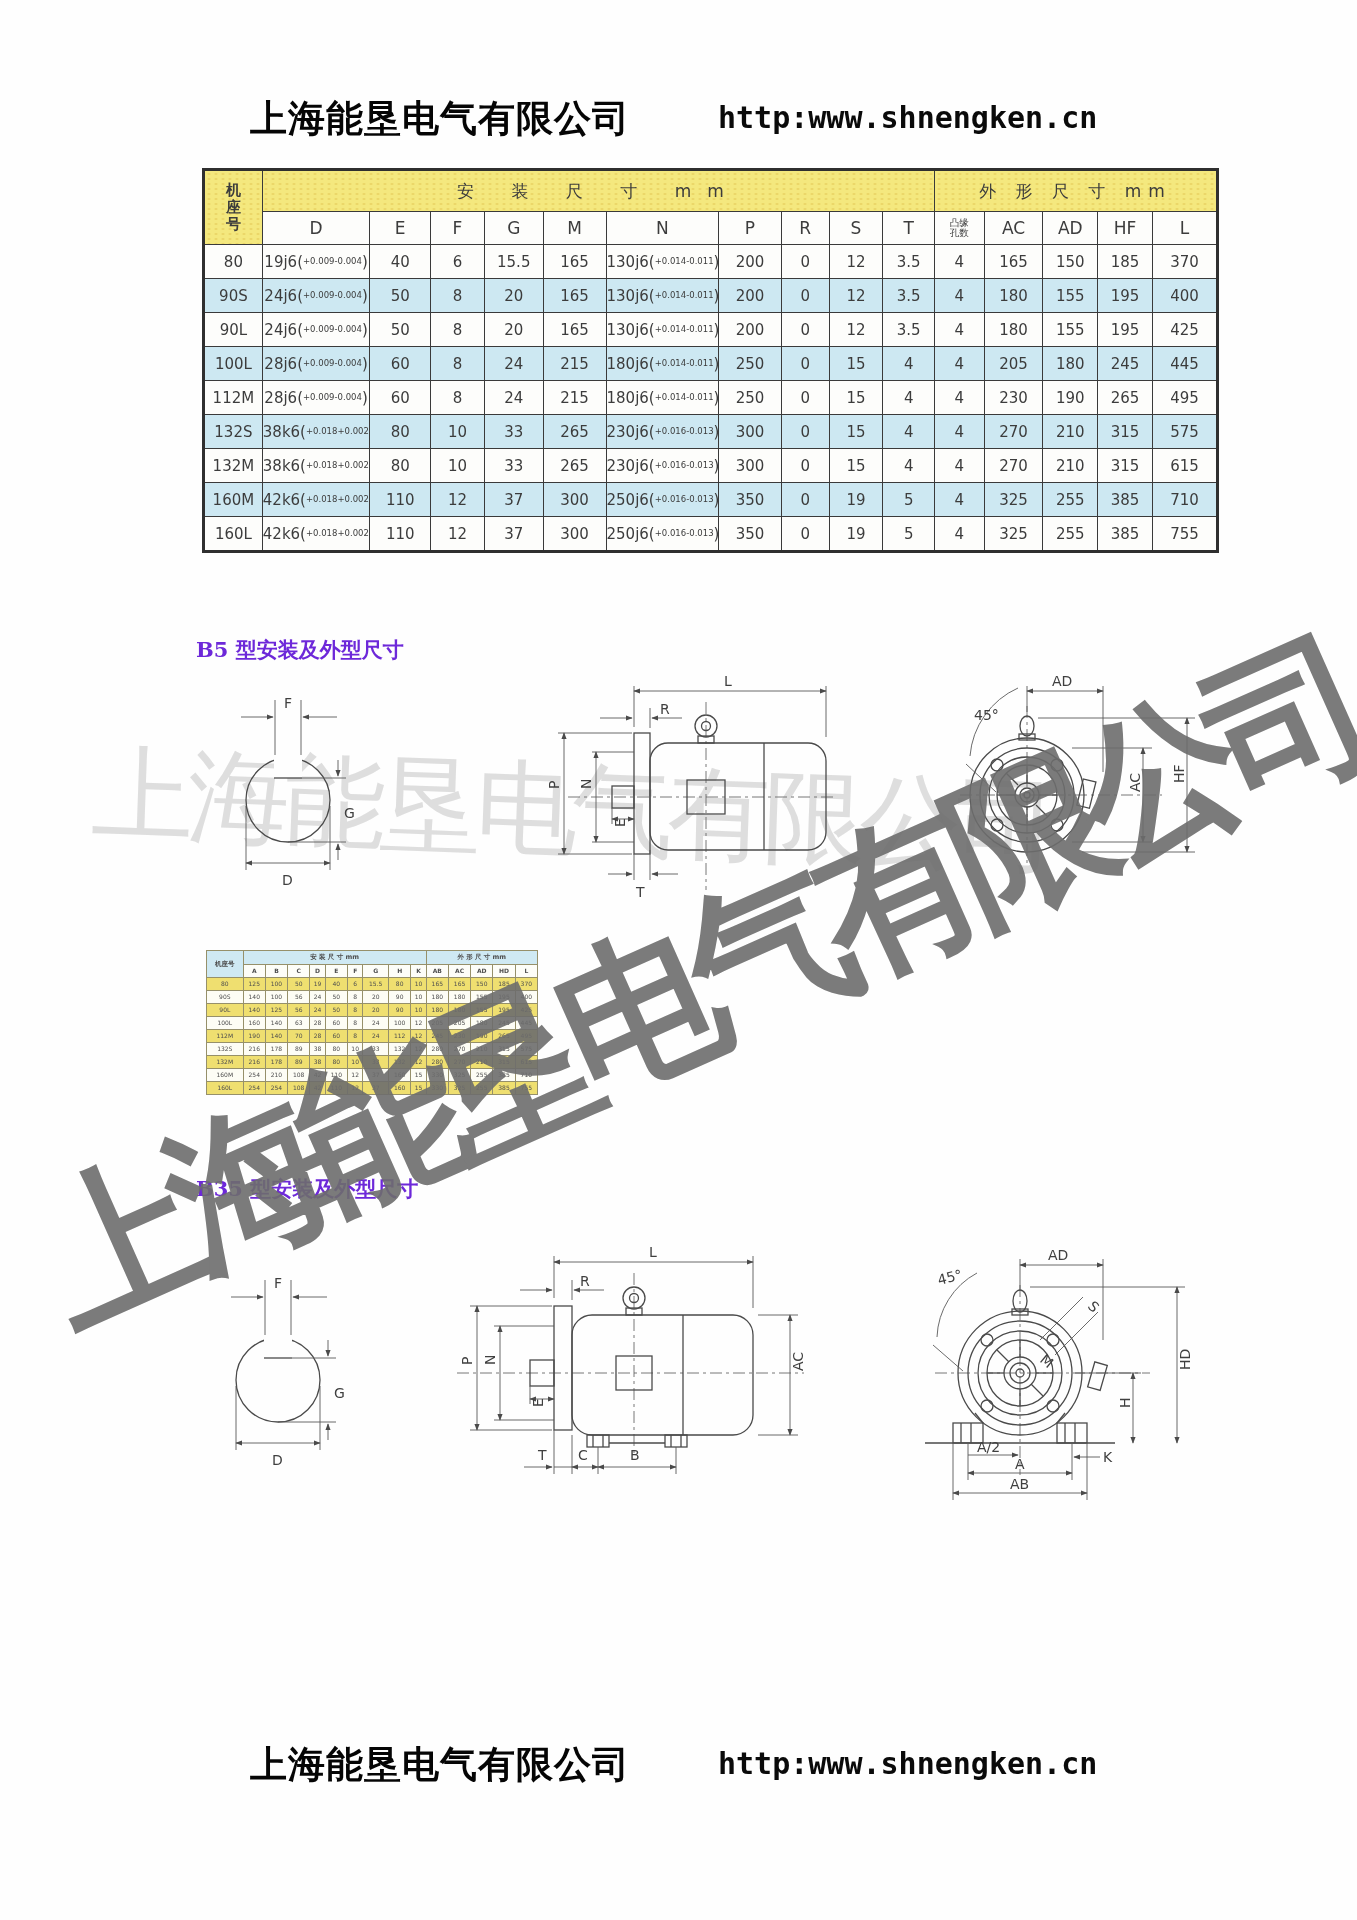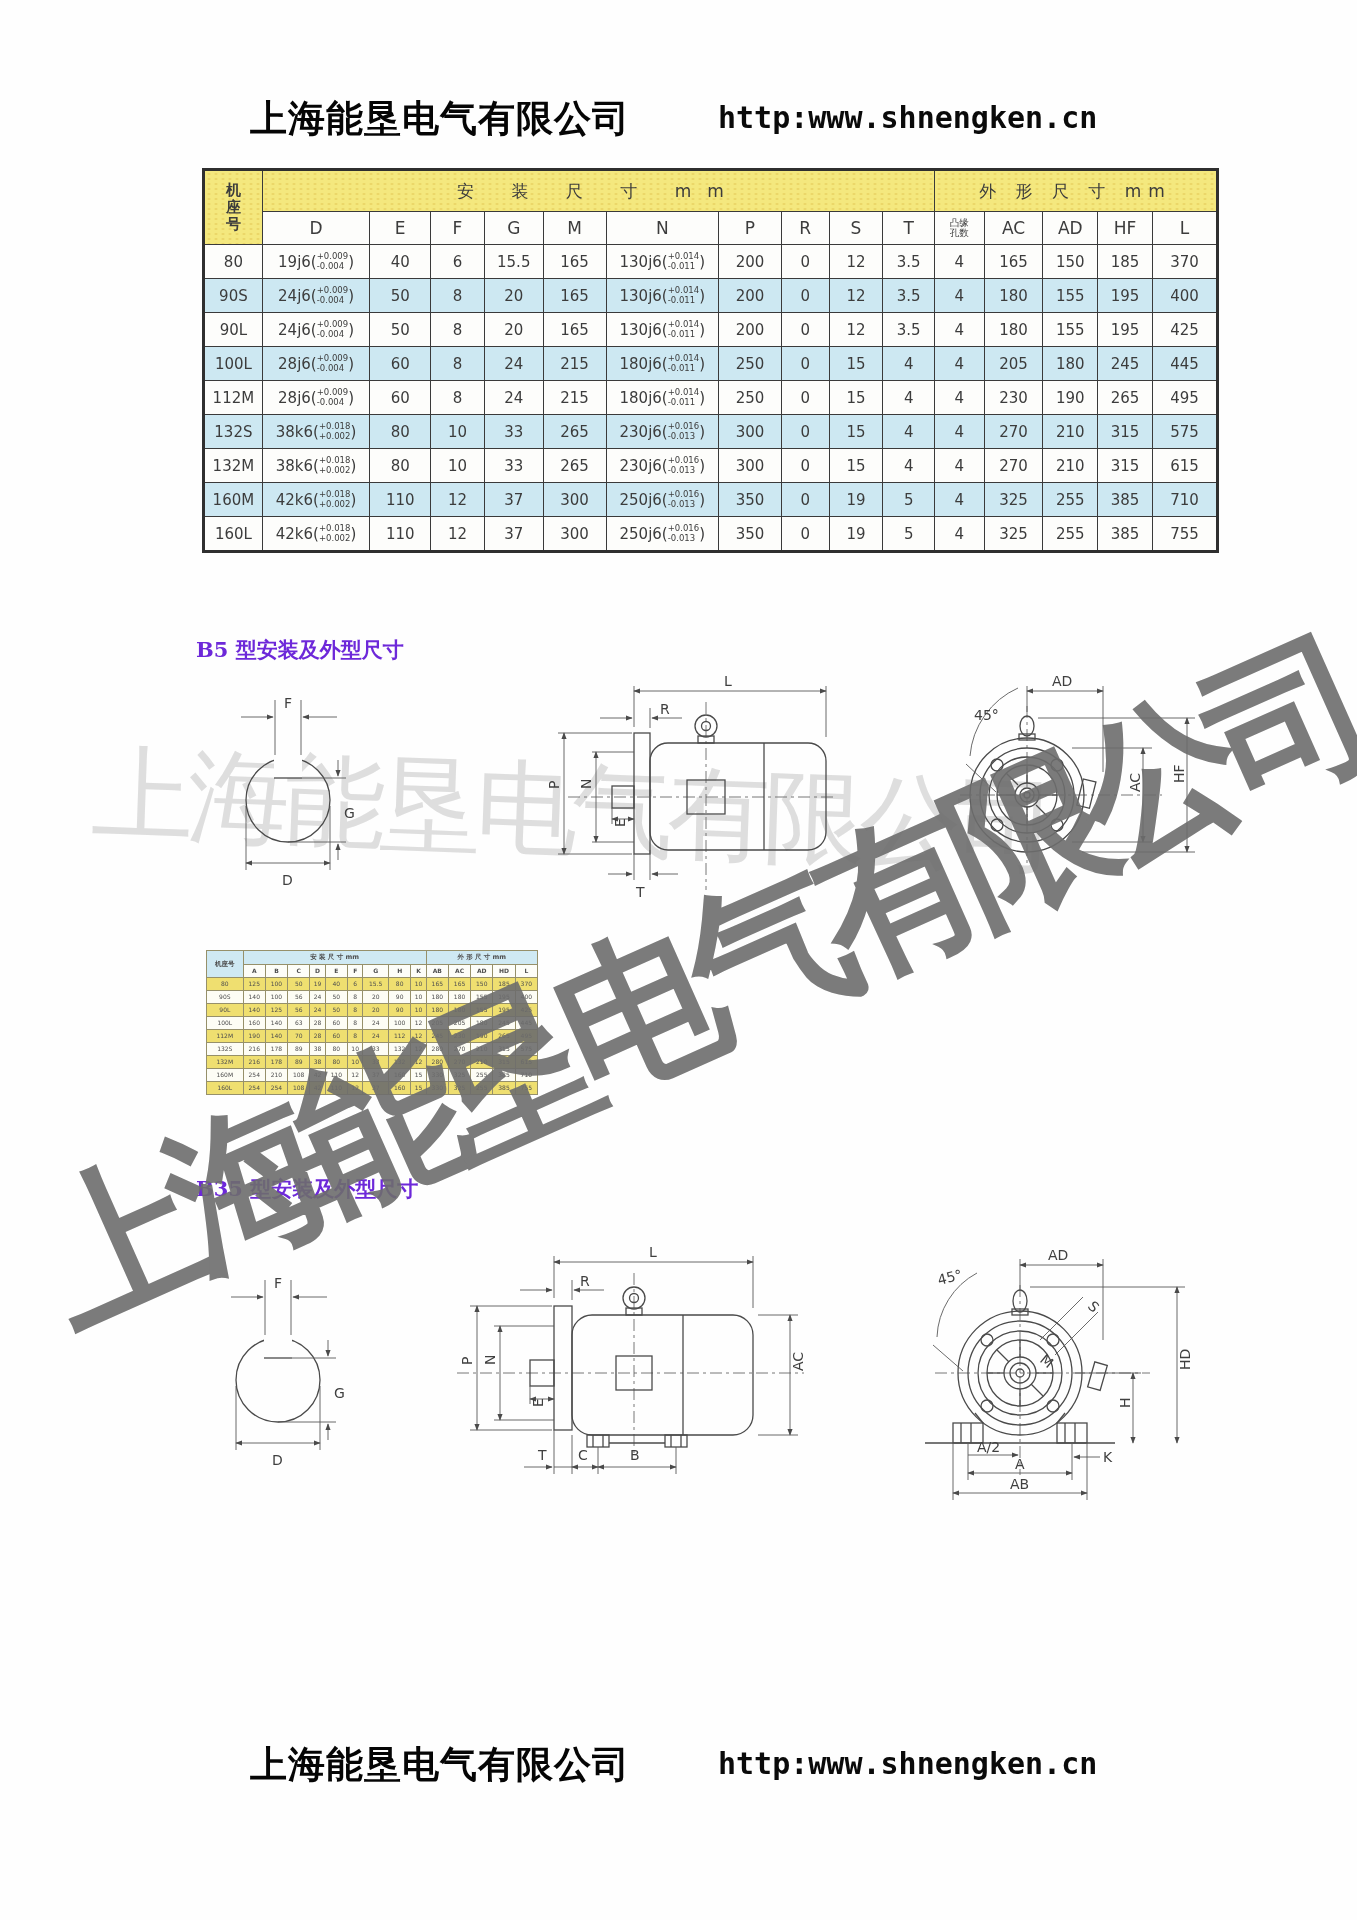--- a/index.html
+++ b/index.html
@@ -24,21 +24,21 @@
   .band-install{letter-spacing:16px;}
   .band-outline{letter-spacing:7px;}
   .framehdr{font-size:15px;white-space:pre-line;line-height:1.12;color:#454545;}
   .colhdr{height:32px;font-size:17px;background:#fdfdfb;font-weight:normal;}
   .colhdr.tiny{font-size:9.5px;white-space:pre-line;line-height:1.1;}
   .main tbody td{height:33px;font-size:15px;background:#fdfdfb;}
   .main tbody tr.hl td{background:#cde8f2;}
   .framecell{font-size:15px;text-align:left;padding-left:7px;}
   .tol{display:inline-flex;align-items:center;white-space:nowrap;}
   .tol .base,.tol .close{font-size:15px;}
-  .stack{display:inline-flex;flex-direction:column;font-size:8.5px;line-height:1.1;
+  .stack{display:inline-flex;flex-direction:row;font-size:8.5px;line-height:1.1;
          text-align:left;}
 
   
   .section-title{position:absolute;font-family:"DejaVu Serif",serif;font-weight:bold;
                  font-size:21px;color:#6d28d9;z-index:6;white-space:nowrap;}
 
   
   .wm-faint{position:absolute;left:92px;top:742px;font-size:102px;letter-spacing:-6px;
             color:#d6d6d6;opacity:.78;transform:rotate(2deg);transform-origin:0 50%;
             white-space:nowrap;z-index:1;line-height:1;}

